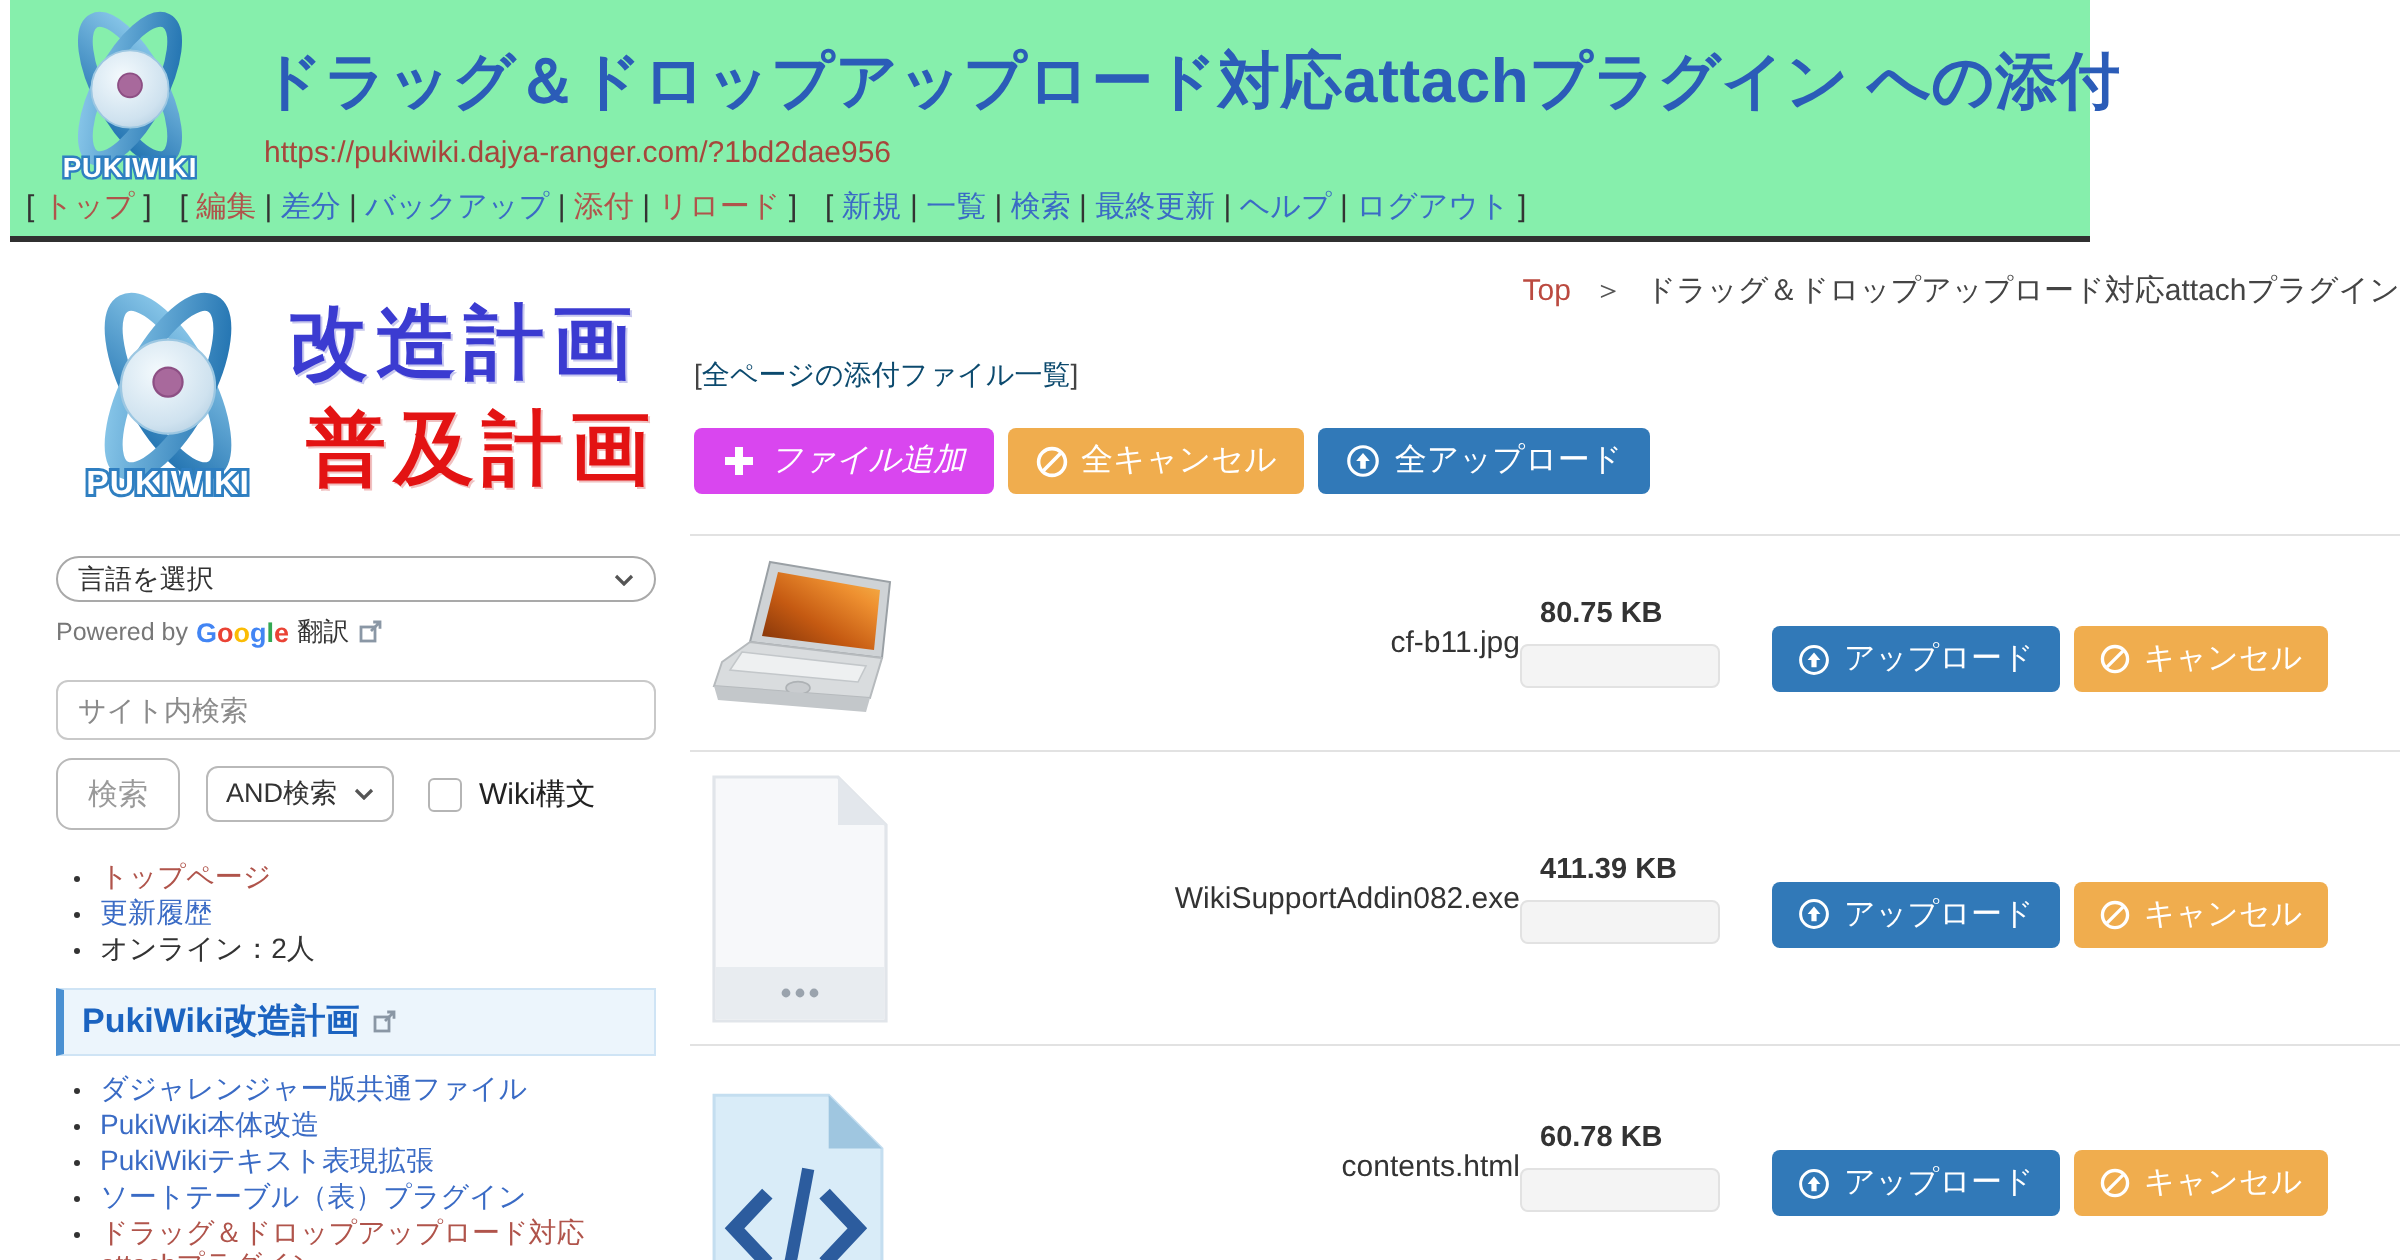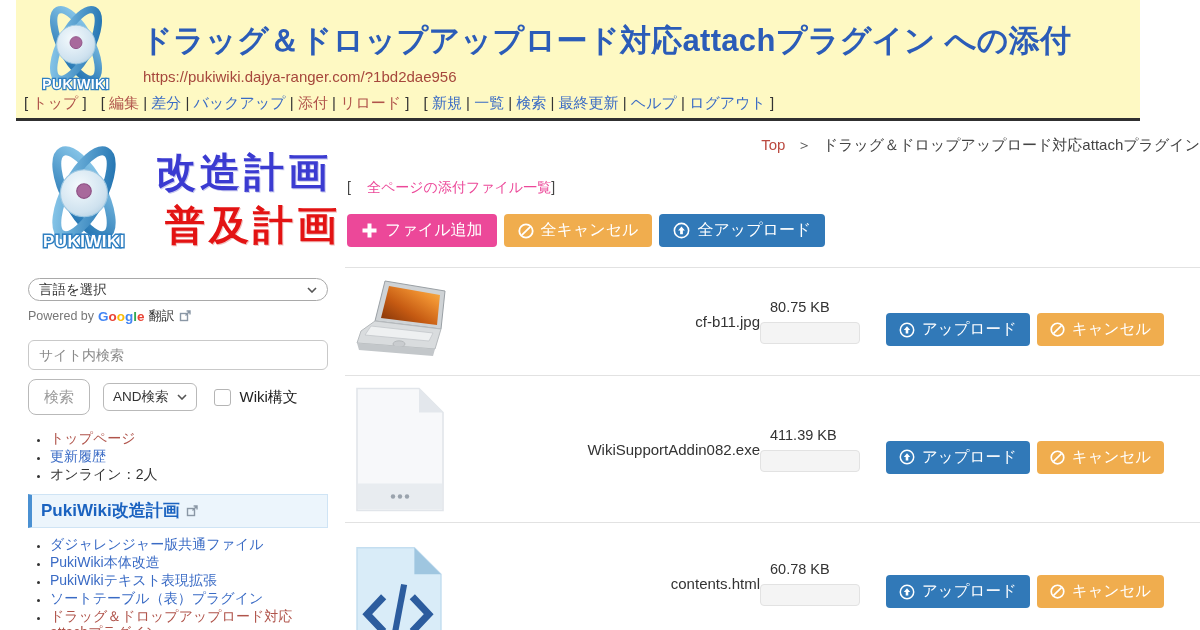--- a/index.html
+++ b/index.html
@@ -3,37 +3,37 @@
 <meta charset="utf-8">
 <style>
   html,body{margin:0;padding:0;}
   body{
     width:1200px;height:630px;overflow:hidden;background:#fff;position:relative;
     font-family:"Liberation Sans","DejaVu Sans",sans-serif;color:#333;
   }
   .hidden-defs{position:absolute;width:0;height:0;overflow:hidden;}
 
   
-  .page-header{position:absolute;left:16px;top:0;width:1124px;height:121px;border-bottom:3px solid #303030;box-sizing:border-box;background:#fef9c3;}
+  .page-header{position:absolute;left:5px;top:0;width:1040px;height:121px;border-bottom:3px solid #303030;box-sizing:border-box;background:#86efac;}
   .header-logo{position:absolute;left:14px;top:4px;width:92px;height:92px;}
   .page-title{position:absolute;left:125px;top:20px;margin:0;font-size:31px;font-weight:700;color:#2b5cb8;white-space:nowrap;letter-spacing:0.3px;}
   .page-url{position:absolute;left:127px;top:68px;font-size:15px;color:#a6473c;text-decoration:none;}
   .main-nav{position:absolute;left:8px;top:94px;font-size:15px;color:#333;white-space:nowrap;}
   .nav-group{margin-right:14px;}
   .nav-sep{color:#333;}
   .nav-link{cursor:pointer;}
   .c-red{color:#b0544b;}
   .c-blue{color:#3a6bc5;}
   .c-text{color:#333;}
 
   
   .sidebar{position:absolute;left:28px;top:130px;width:302px;}
   .side-logo{display:flex;align-items:flex-start;margin-top:14px;height:118px;}
   .side-logo-atom{width:112px;height:112px;flex:none;}
-  .side-logo-text{margin-left:16px;margin-top:2px;font-weight:900;font-size:40px;line-height:1.32;letter-spacing:4px;white-space:nowrap;}
+  .side-logo-text{margin-left:4px;margin-top:2px;font-weight:900;font-size:40px;line-height:1.32;letter-spacing:4px;white-space:nowrap;}
   .kaizo{color:#3b3bd1;text-shadow:1px 1px 0 #c8c8ee;}
   .fukyu{color:#e31313;margin-left:9px;text-shadow:1px 1px 0 #f0c0c0;}
 
   .lang-select{margin-top:16px;width:300px;height:23px;box-sizing:border-box;border:1px solid #a9a9a9;border-radius:12px;background:#fff;
     display:flex;align-items:center;justify-content:space-between;padding:0 10px;font-size:13.5px;color:#333;cursor:pointer;}
   .powered{margin-top:6px;font-size:12.5px;color:#777;display:flex;align-items:center;gap:4px;}
   .google-logo{font-size:13.5px;font-weight:700;letter-spacing:0;}
   .translate-label{color:#333;font-size:13px;}
 
   .site-search{margin-top:15px;width:300px;height:30px;box-sizing:border-box;border:1px solid #c9c9c9;border-radius:6px;padding:0 10px;font-size:14px;color:#333;outline:none;font-family:inherit;}
@@ -54,38 +54,38 @@
   .links2{margin-top:9px;}
 
   
   .main{position:absolute;left:345px;top:130px;width:855px;height:500px;}
   .breadcrumb{margin:6px 0 0 13px;font-size:15px;text-align:right;}
   .bc-home{color:#bb4a40;cursor:pointer;}
   .bc-sep{color:#555;margin:0 7px;}
   .bc-cur{color:#444;}
   .attach-link{margin:24px 0 0 2px;font-size:14px;}
   .attach-link .bracket{color:#444;}
-  .attach-link .lnk{color:#ec4899;cursor:pointer;padding-left:16px;}
+  .attach-link .lnk{color:#0c4a6e;cursor:pointer;}
   .max-size{margin:5px 0 0 2px;font-size:14px;color:#333;}
 
   .action-row{margin:17px 0 0 2px;display:flex;gap:7px;}
   .btn{display:inline-flex;align-items:center;gap:7px;border:none;border-radius:4px;color:#fff;font-size:16px;font-family:inherit;height:33px;padding:0 14px;cursor:pointer;white-space:nowrap;}
   .btn.sm{font-size:15.5px;height:33px;padding:0 13px;}
-  .btn.green{background:#ec4899;}
+  .btn.green{background:#d946ef;font-style:italic;}
   .btn.blue{background:#3179b8;}
   .btn.orange{background:#f0ad4e;}
 
   .file-list{margin-top:20px;}
   .file-row{display:flex;align-items:center;border-top:1px solid #e2e2e2;box-sizing:border-box;padding-left:10px;padding-right:62px;}
   .row1{height:108px;}
   .row2{height:147px;}
   .row3{height:122px;}
   .cell-icon{width:122px;flex:none;display:flex;align-items:center;}
   .cell-name{flex:1;font-size:15px;color:#333;padding-left:4px;text-align:right;}
-  .cell-size{width:112px;flex:none;margin-right:14px;}
+  .cell-size{width:112px;flex:none;margin-right:14px;font-weight:bold;}
   .size-text{font-size:14.5px;color:#333;padding-left:10px;}
   .progress{margin-top:7px;width:100px;height:22px;box-sizing:border-box;background:#f4f4f4;border:1px solid #e2e2e2;border-radius:4px;overflow:hidden;}
   .progress-fill{height:100%;width:0;background:#3179b8;}
   .cell-actions{width:252px;flex:none;display:flex;gap:7px;margin-top:16px;}
 </style>
 </head>
 <body>
 
 <svg class="hidden-defs" aria-hidden="true">
   <defs>

